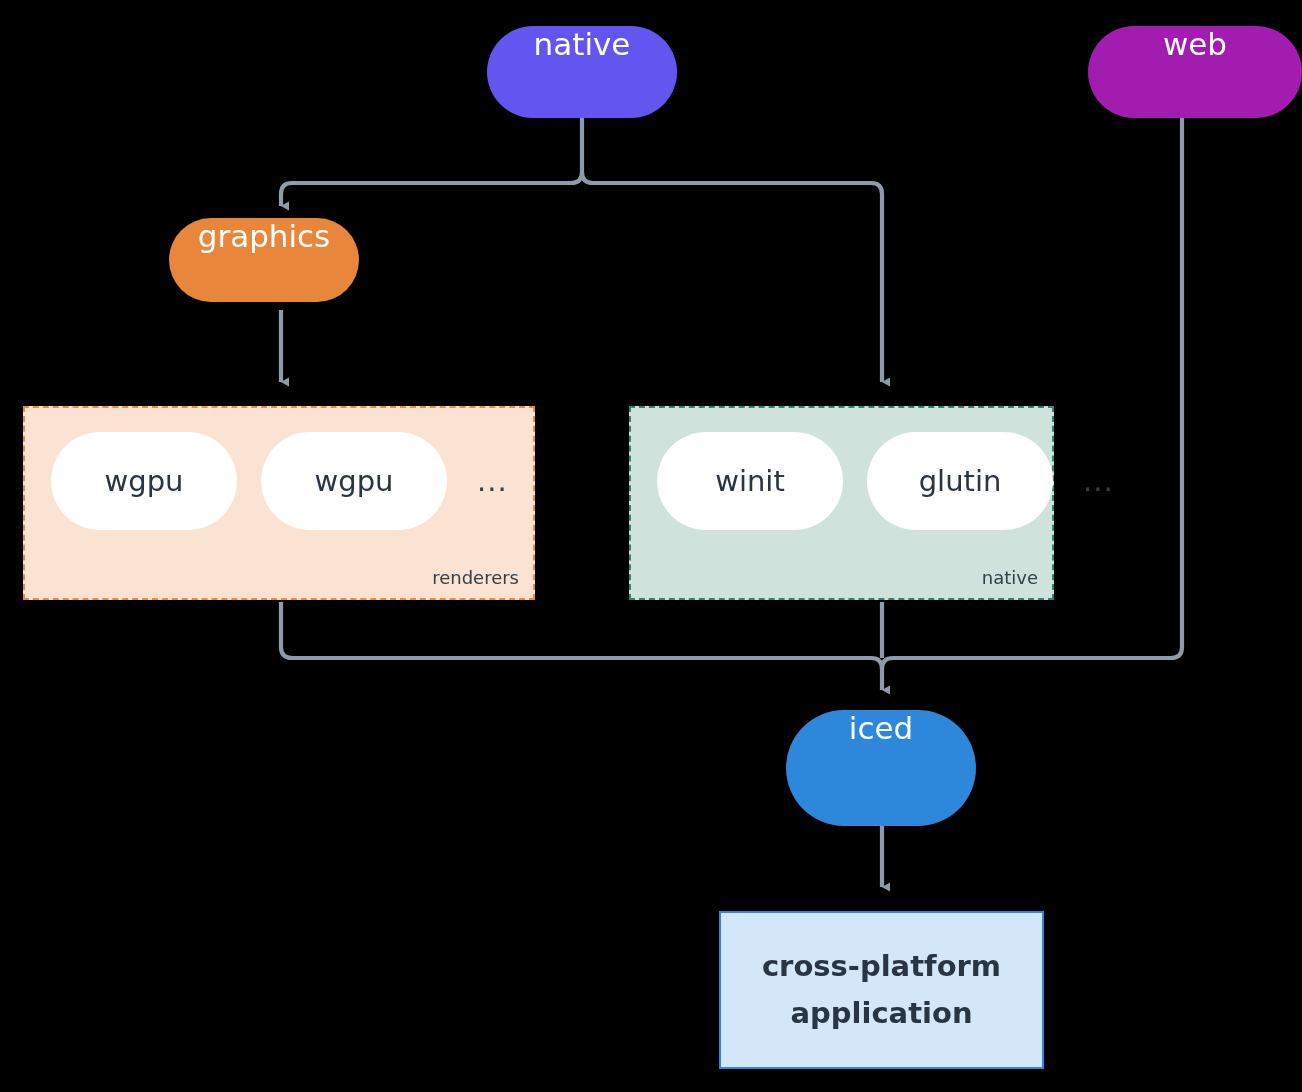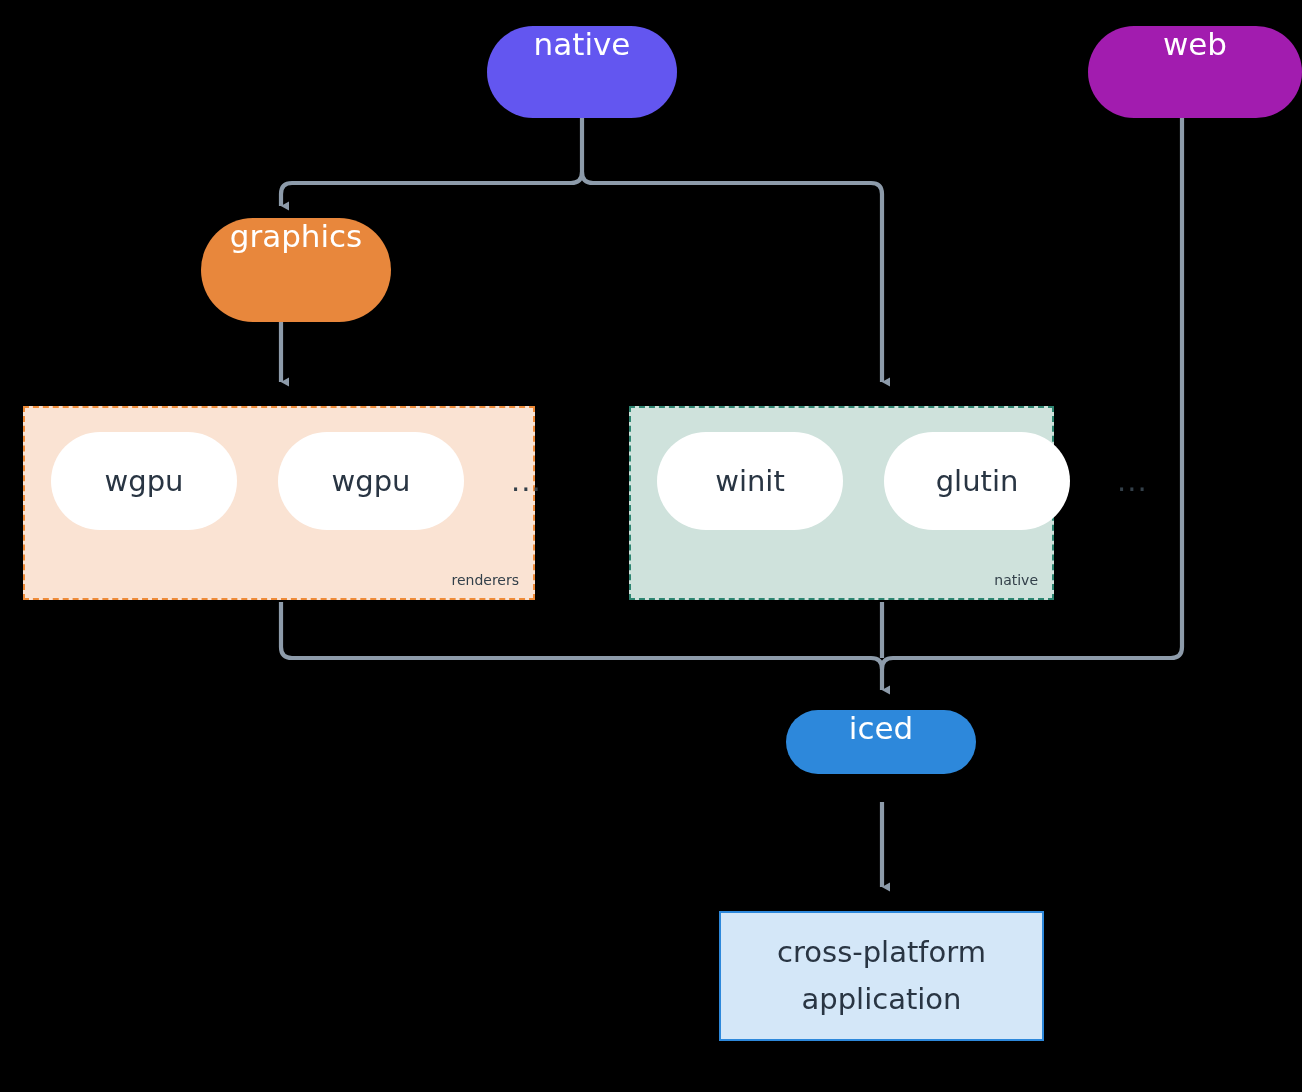--- a/index.html
+++ b/index.html
@@ -52,33 +52,33 @@
   .pill-web {
     left: 1088px;
     top: 26px;
     width: 214px;
     height: 92px;
     background: #a21caf;
     color: #FFFFFF;
     font-size: 31px;
   }
   .pill-graphics {
-    left: 201px;
+    left: 169px;
     top: 218px;
     width: 190px;
-    height: 104px;
+    height: 84px;
     background: #E8873C;
     color: #FFFFFF;
     font-size: 31px;
   }
   .pill-iced {
     left: 786px;
     top: 710px;
     width: 190px;
-    height: 64px;
+    height: 116px;
     background: #2D88DB;
     color: #FFFFFF;
     font-size: 31px;
   }
   
   .group {
     position: absolute;
     box-sizing: border-box;
   }
   .group-renderers {
@@ -94,31 +94,31 @@
     top: 406px;
     width: 425px;
     height: 194px;
     background: #CFE2DC;
     border: 2px dashed #2E8571;
   }
   .group-label {
     position: absolute;
     right: 14px;
     bottom: 10px;
-    font-size: 14px;
+    font-size: 18px;
     color: #33404A;
     white-space: nowrap;
   }
   .group-items {
     position: absolute;
     left: 26px;
     top: 24px;
     display: flex;
     align-items: center;
-    gap: 41px;
+    gap: 24px;
   }
   .leaf-pill {
     height: 98px;
     min-width: 186px;
     padding: 0 22px;
     box-sizing: border-box;
     background: #FFFFFF;
     border-radius: 9999px;
     display: flex;
     align-items: center;
@@ -132,31 +132,32 @@
     color: #33404A;
     letter-spacing: 1px;
     padding-left: 6px;
   }
   
   .rect-app {
     position: absolute;
     left: 719px;
     top: 911px;
     width: 325px;
-    height: 130px;
+    height: 158px;
     background: #D4E7F8;
     border: 2px solid #2D88DB;
     box-sizing: border-box;
     display: flex;
     align-items: center;
     justify-content: center;
     font-size: 29px;
     color: #293543;
     line-height: 1.62;
     text-align: center;
+    font-weight: bold;
   }
 </style>
 </head>
 <body>
 
 <div id="canvas">
 
   <svg id="edges" viewBox="0 0 1302 1092">
     <defs>
       <marker id="arrow" markerWidth="10" markerHeight="9" refX="4.6" refY="8.2" orient="auto" markerUnits="userSpaceOnUse">

